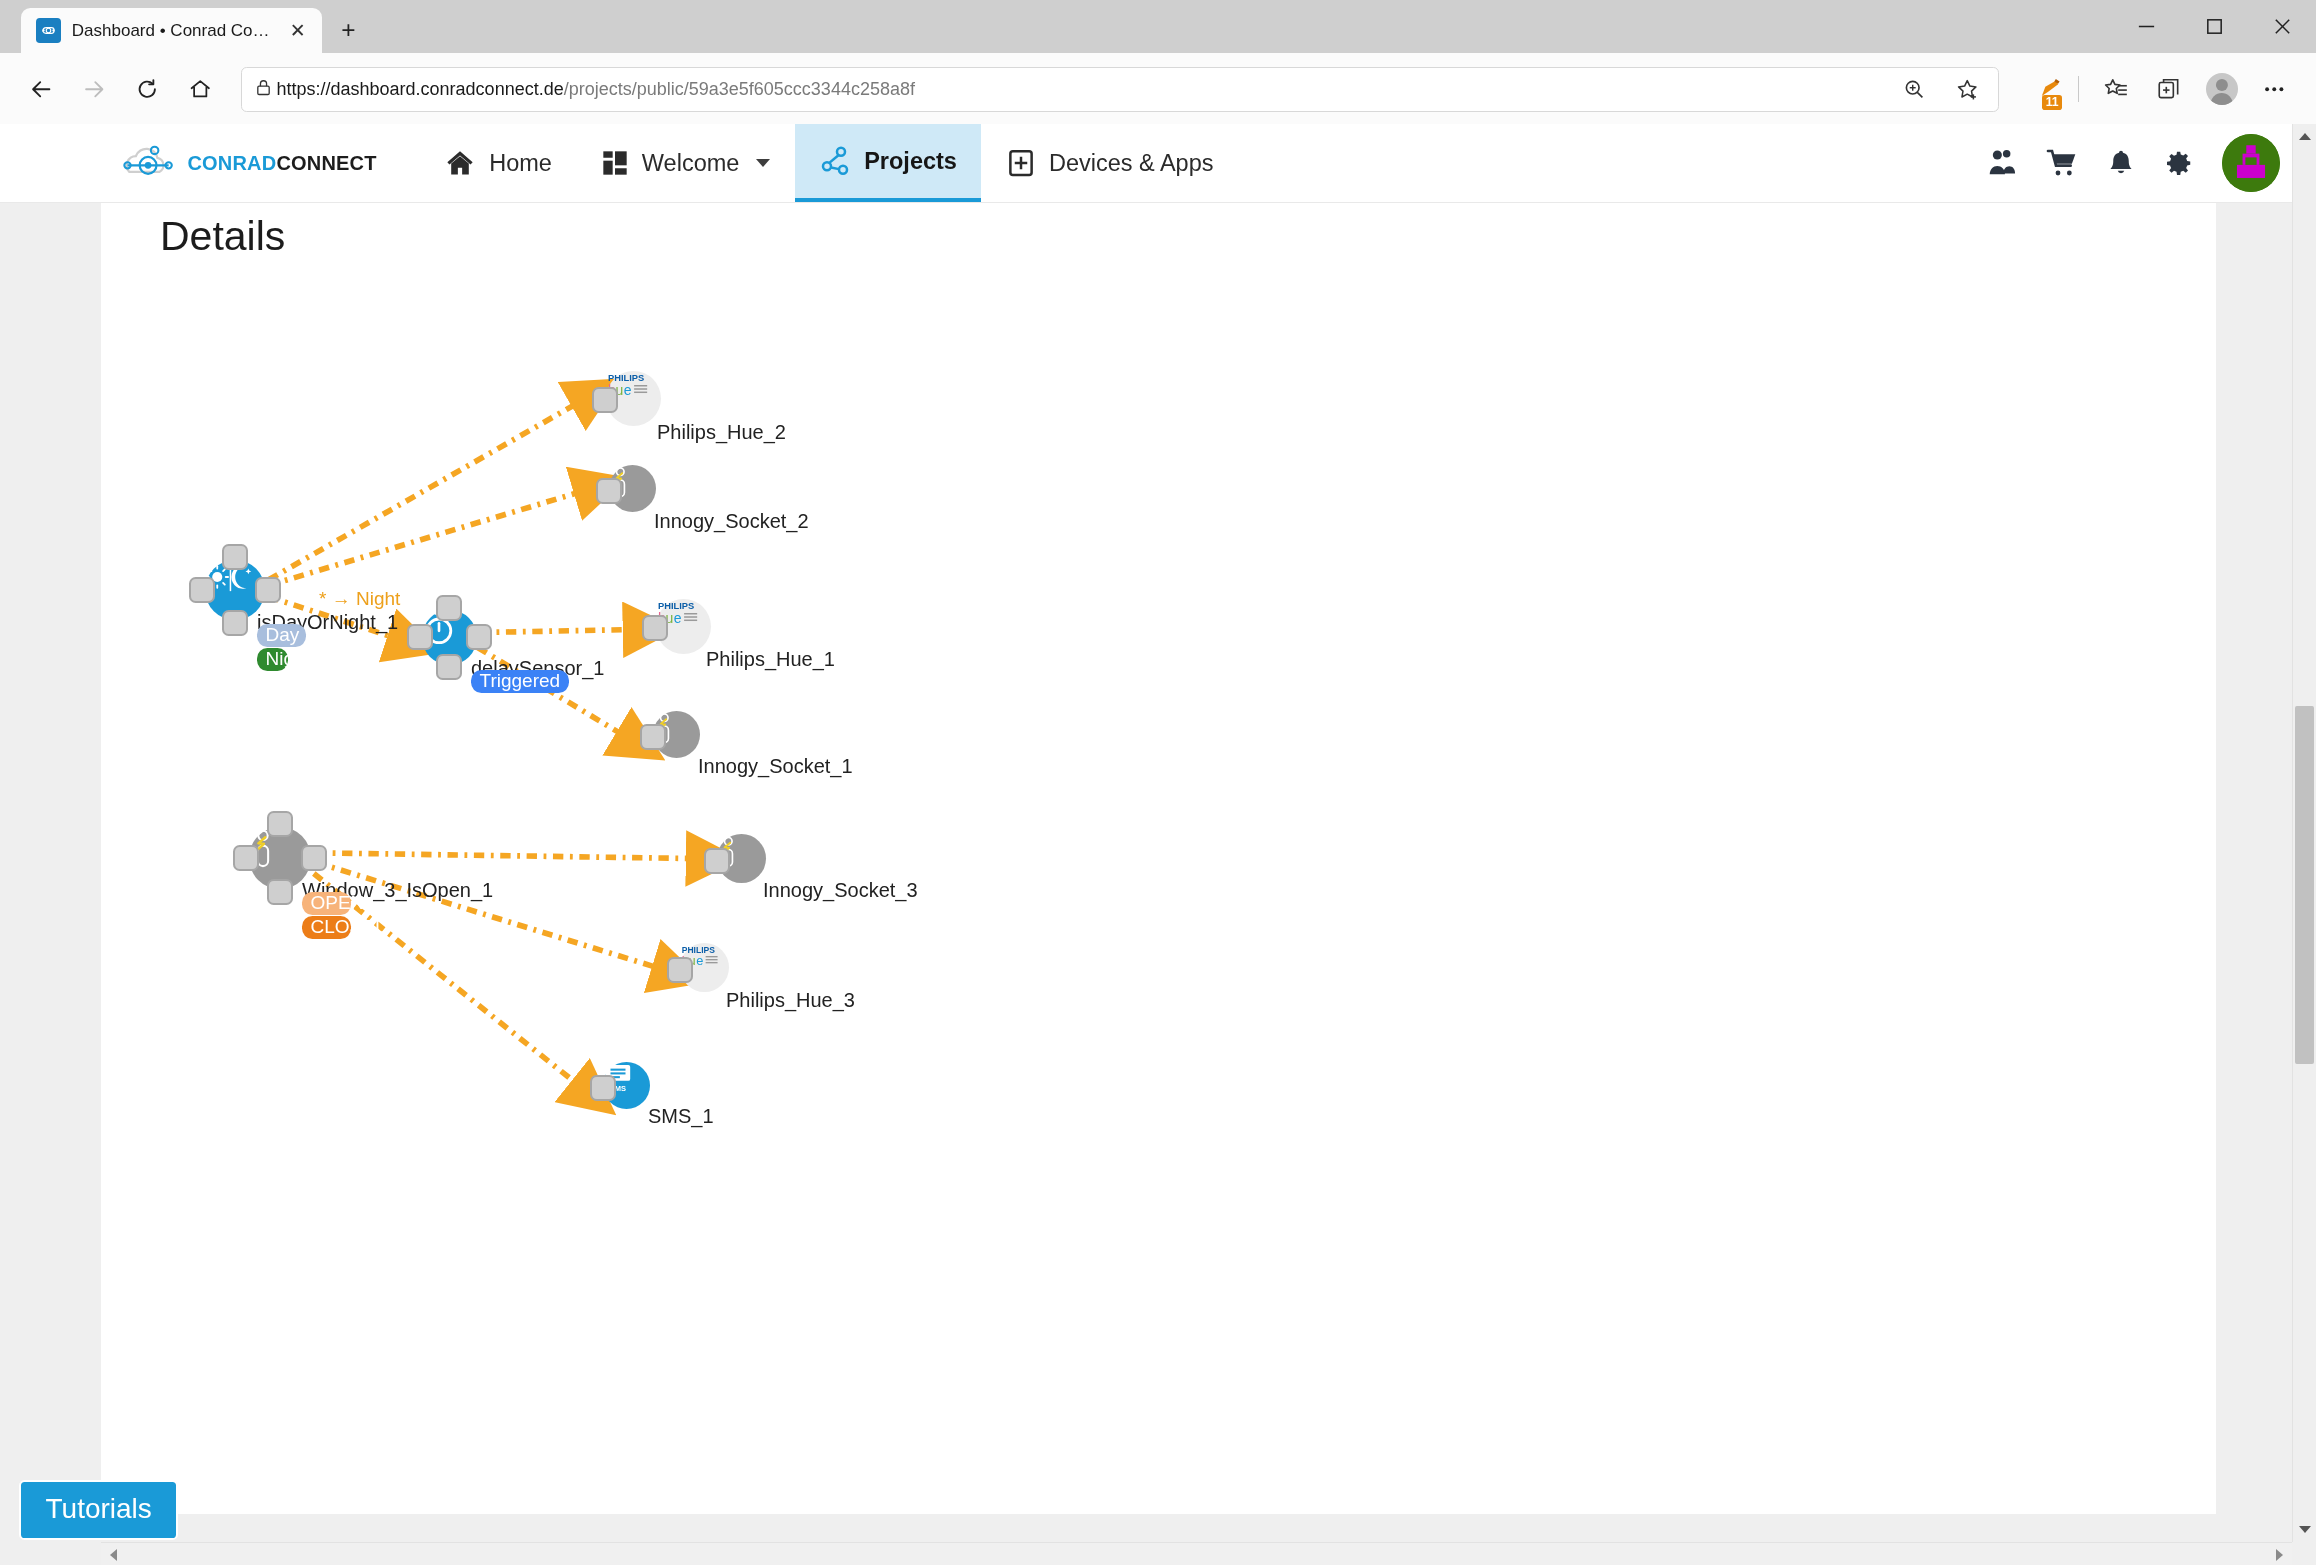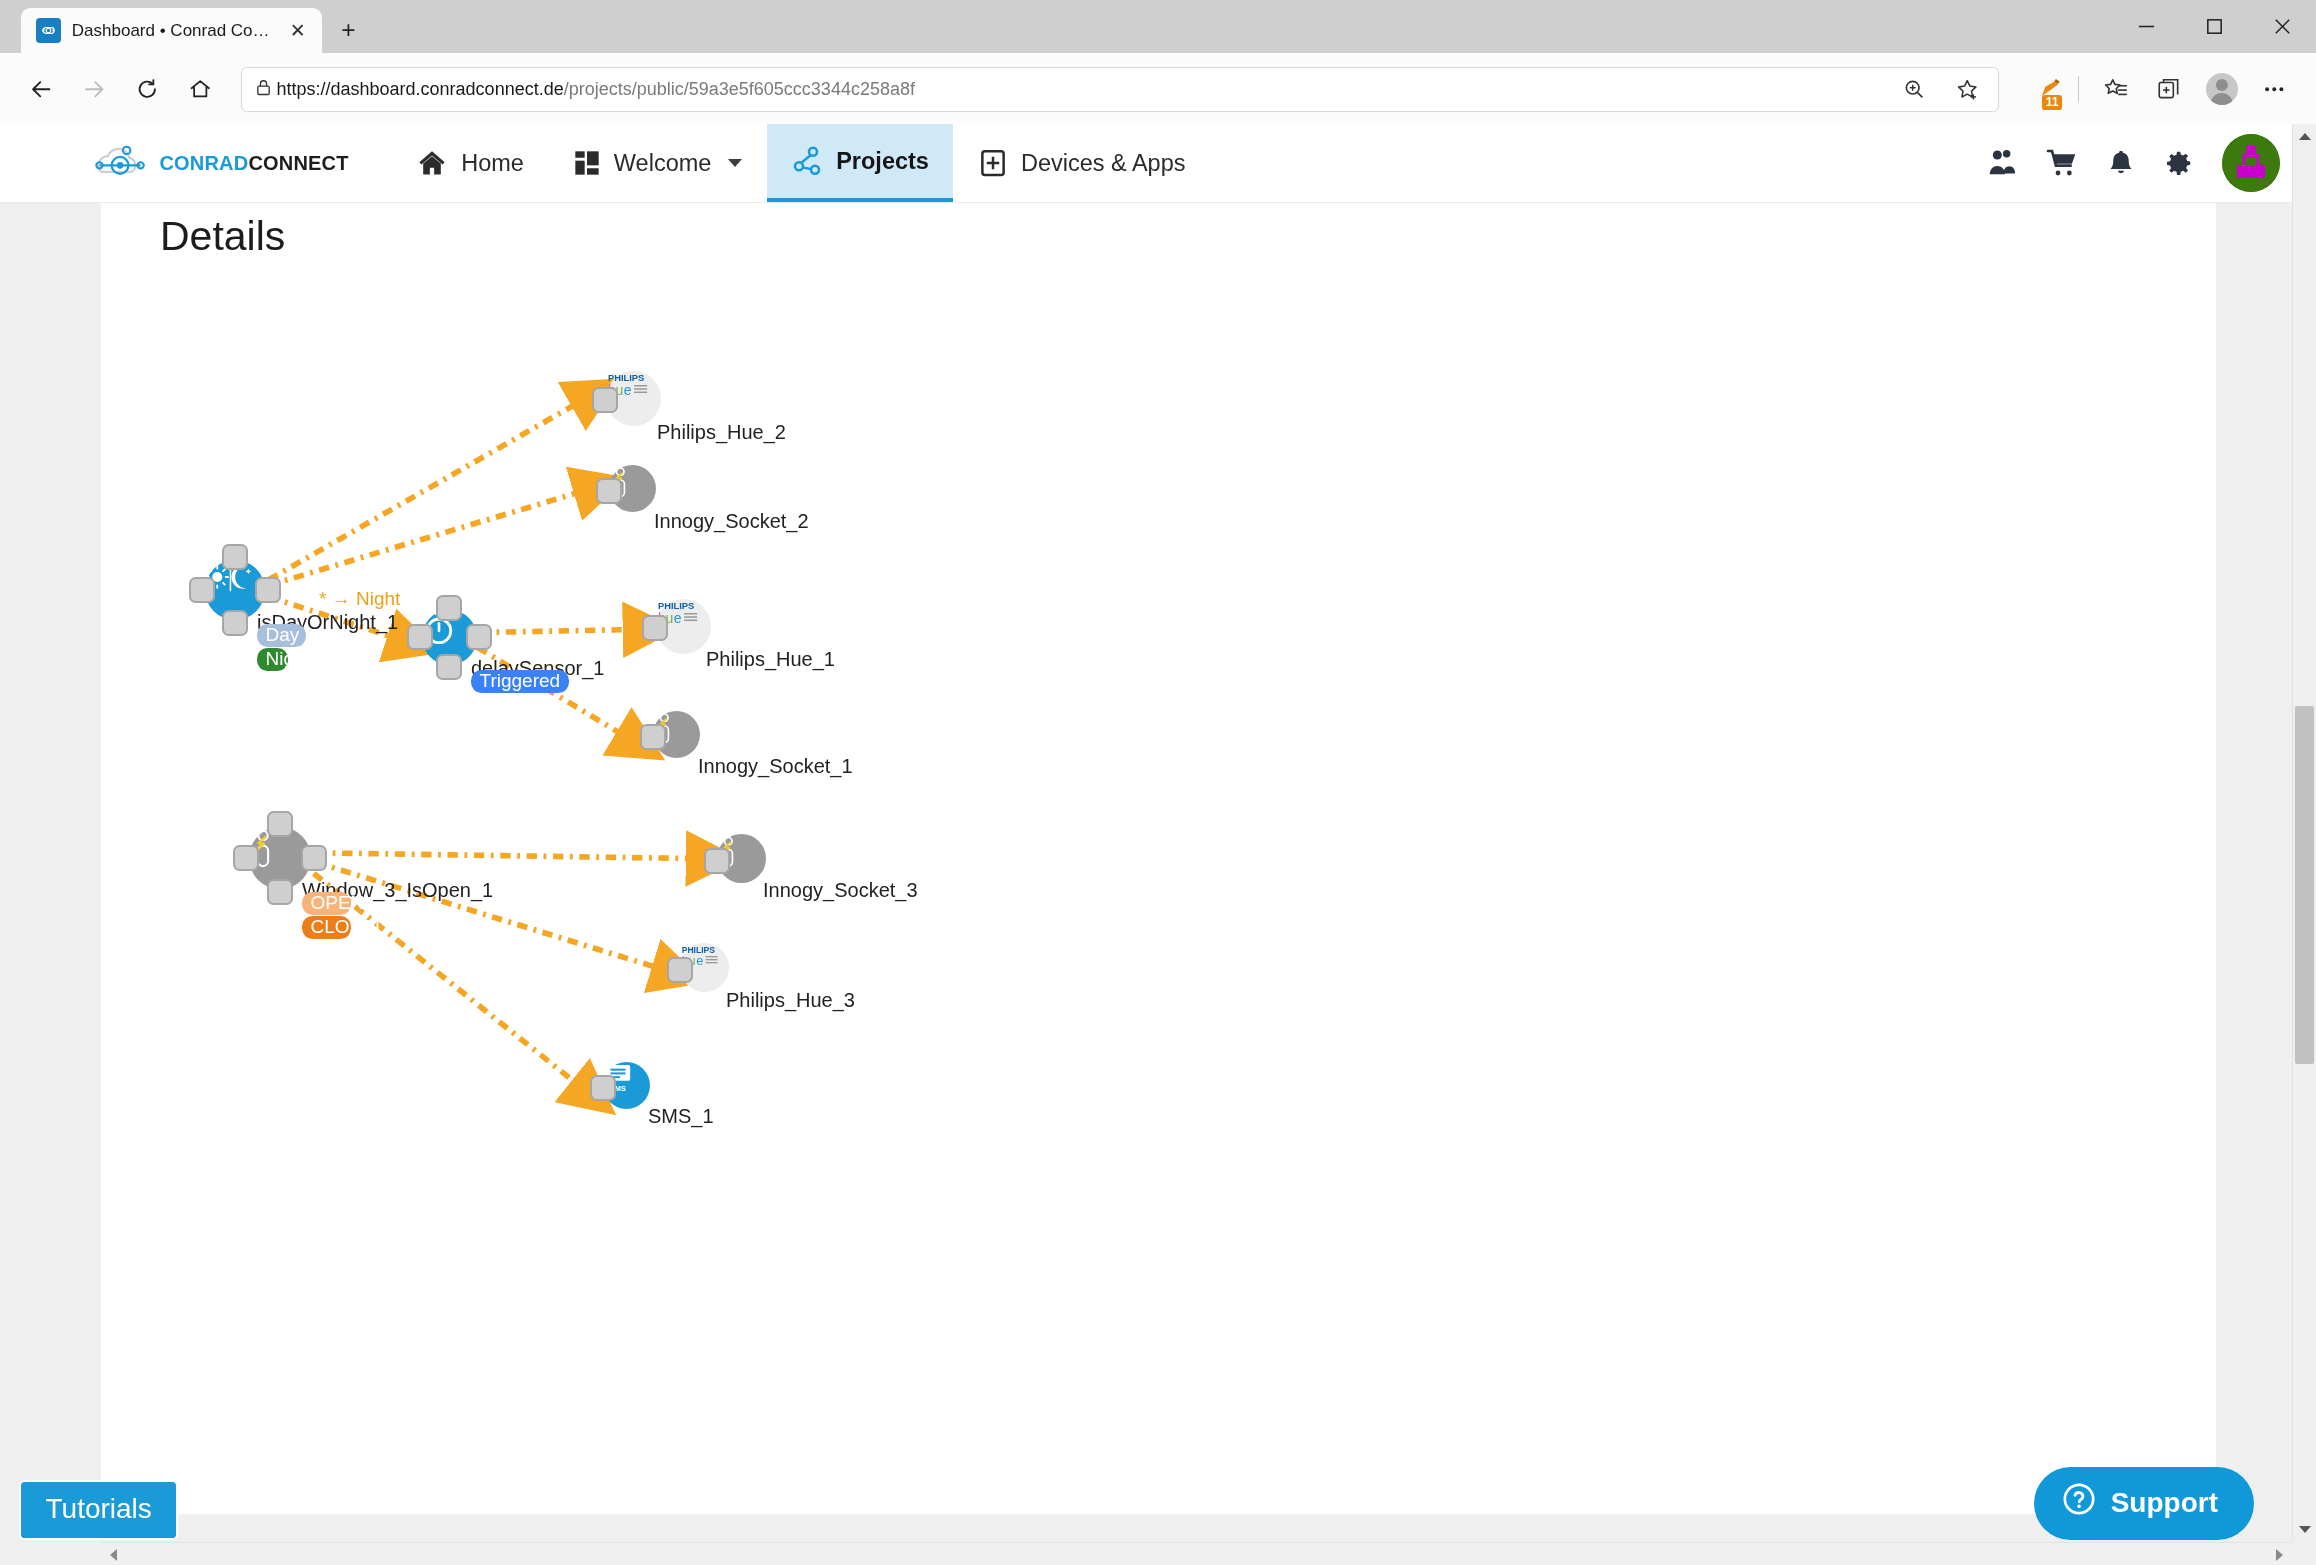--- a/index.html
+++ b/index.html
@@ -97,21 +97,21 @@
     position: absolute; left: 0; top: 124px;
     width: 2316px; height: 1442px; background: #ffffff; overflow: hidden;
   }
 
   
   .appnav {
     height: 79px; background: #ffffff; display: flex; align-items: stretch;
     border-bottom: 0.9px solid #e9e9e9; position: relative; z-index: 5;
   }
   .logo-wrap {
-    display: flex; align-items: center; padding-left: 92px; padding-right: 43px;
+    display: flex; align-items: center; padding-left: 120px; padding-right: 43px;
     gap: 9.4px;
   }
   .logo-mark { width: 58px; height: 43px; flex: 0 0 auto; }
   .logo-text { font-size: 20px; font-weight: bold; letter-spacing: 0.2px; }
   .logo-text .c1 { color: #1a9ad7; }
   .logo-text .c2 { color: #1d1d1d; }
   .nav-item {
     display: flex; align-items: center; gap: 13px; padding: 0 24.5px;
     font-size: 23.5px; color: #2b2b2b; cursor: pointer; position: relative;
   }
@@ -659,30 +659,20 @@
             </svg>
           </div>
           <div class="port" style="left:-13px; top:13px;"></div>
         </div>
         <div class="node-label" style="left:547px; top:902px;">SMS_1</div>
 
       </div>
     </div>
 
     <div class="tutorials-btn">Tutorials</div>
-    <div class="support-btn">
-      <span>
-        <svg width="34" height="34" viewBox="0 0 24 24">
-          <circle cx="12" cy="12" r="10" fill="none" stroke="#ffffff" stroke-width="1.9"></circle>
-          <path d="M9.2 9.3a2.9 2.9 0 0 1 5.6.9c0 1.9-2.6 2.1-2.6 3.8" fill="none" stroke="#ffffff" stroke-width="2" stroke-linecap="round"></path>
-          <circle cx="12.1" cy="17.2" r="1.25" fill="#ffffff"></circle>
-        </svg>
-      </span>
-      <span>Support</span>
-    </div>
 
     <div class="vscroll">
       <div class="arrow-up">
           <span class="tri tri-up"></span>
         </div>
       <div class="vthumb"></div>
       <div class="arrow-dn">
           <span class="tri tri-dn"></span>
         </div>
     </div>

